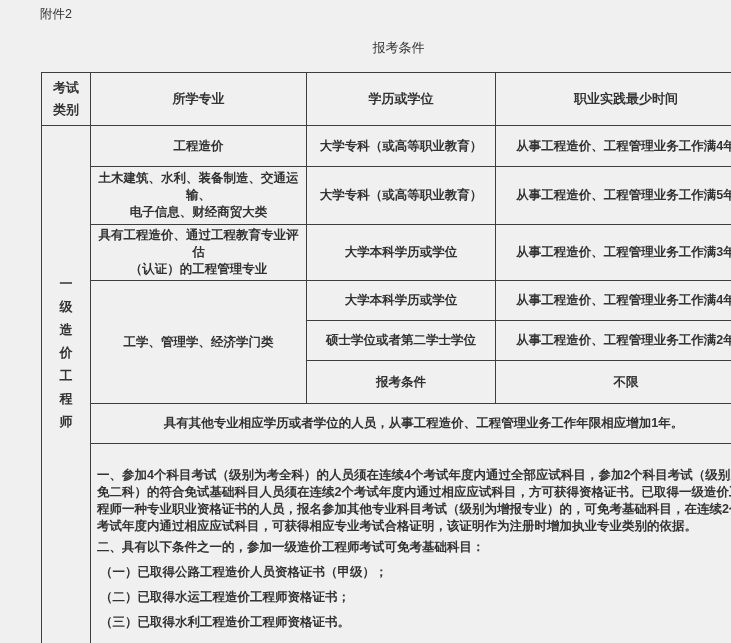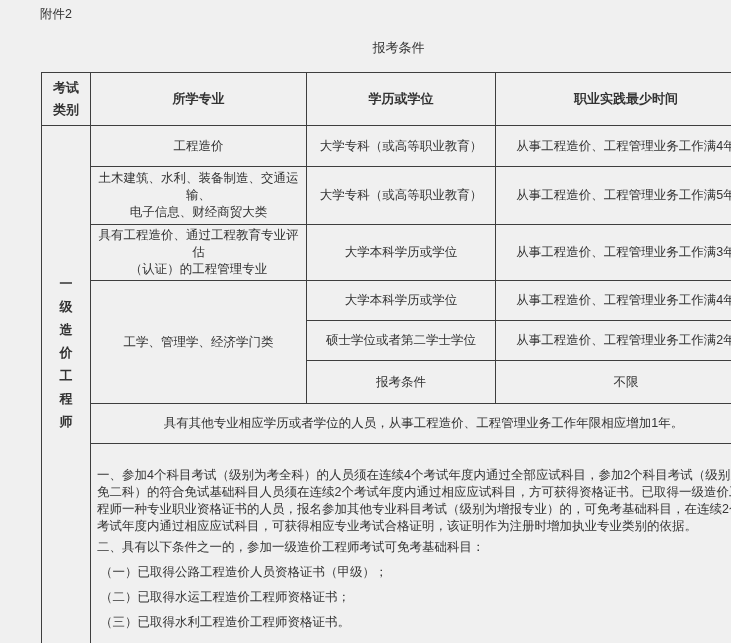--- a/index.html
+++ b/index.html
@@ -39,20 +39,21 @@
   .req-table col.c2 { width: 216px; }
   .req-table col.c3 { width: 189px; }
   .req-table col.c4 { width: 261px; }
   .req-table th, .req-table td {
     border: 1px solid #3e3e3e;
     font-size: 12.5px;
     text-align: center;
     vertical-align: middle;
     padding: 2px 4px;
     overflow: hidden;
+    font-weight: bold;
   }
   .req-table th {
     font-weight: bold;
     font-size: 13px;
   }
   .pre { white-space: pre-line; }
   tr.head-row { height: 53px; }
   tr.head-row th.cat-head { line-height: 22px; }
   tr.r1 { height: 41px; }
   tr.r2 { height: 58px; }

